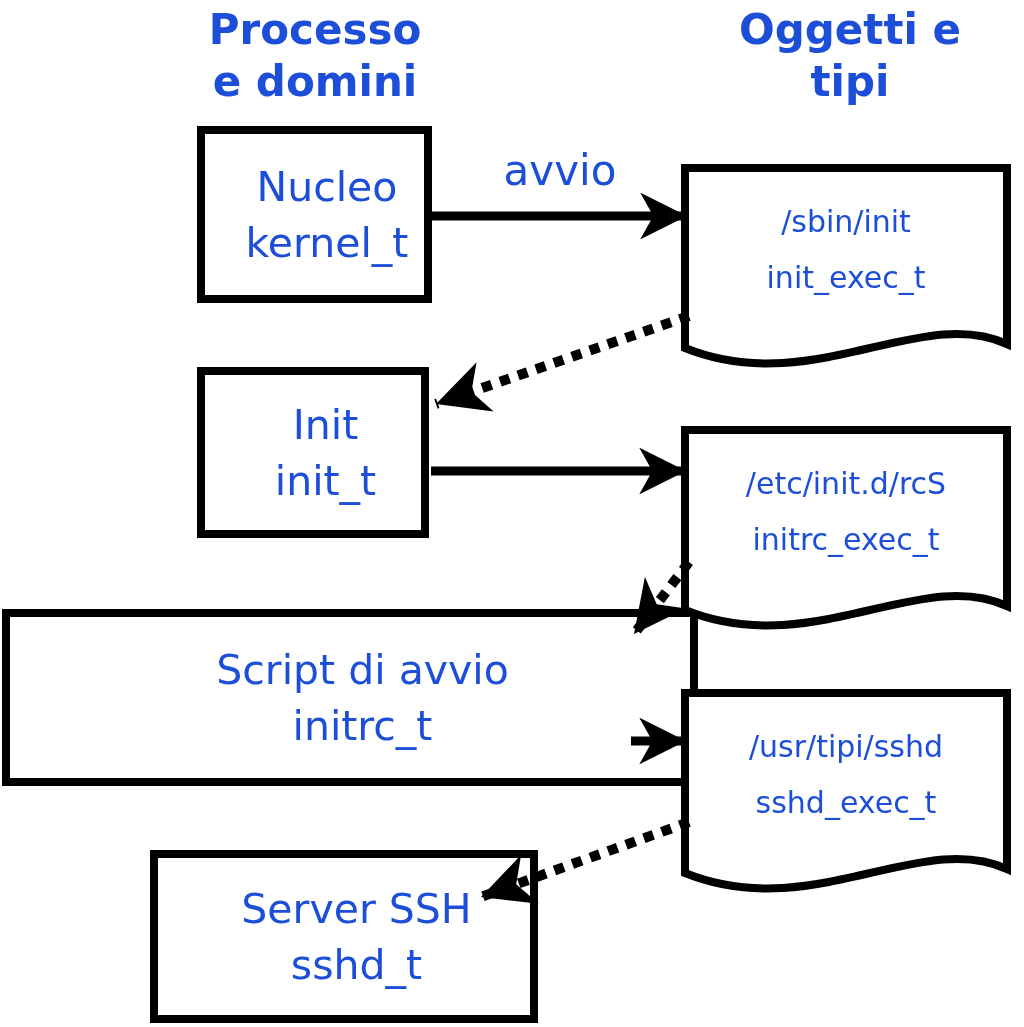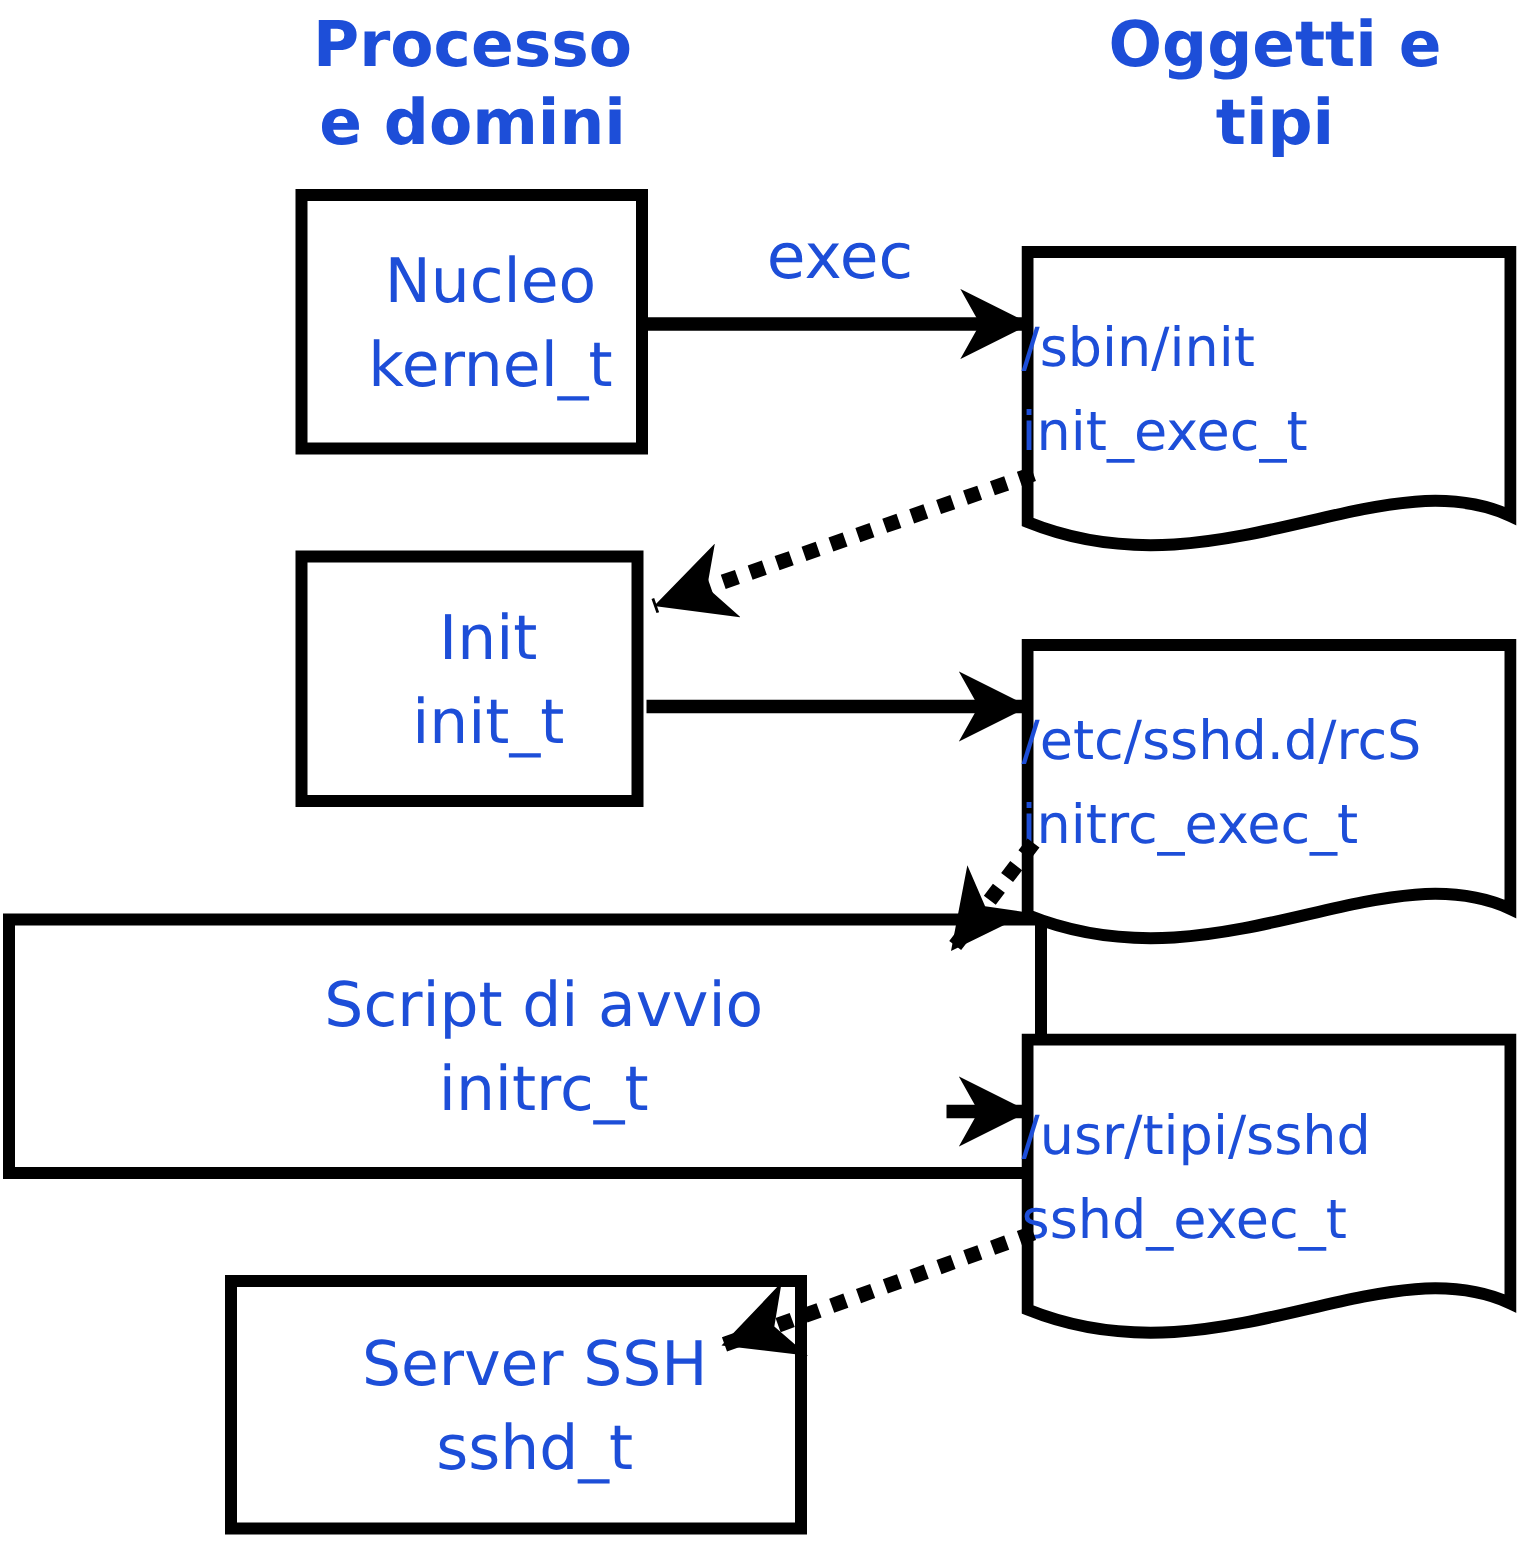--- a/index.html
+++ b/index.html
@@ -52,25 +52,24 @@
     position: absolute;
     width: 330px;
     height: 214px;
   }
   .doc svg { display: block; }
   .doc .lbl {
     position: absolute;
     left: 0;
     top: 30px;
     width: 100%;
-    font-size: 36px;
+    font-size: 30px;
     line-height: 56px;
-    text-align: left;
+    text-align: center;
     white-space: pre-line;
-    margin-top: 11px;
   }
   .doc-1 { left: 681px; top: 164px; }
   .doc-2 { left: 681px; top: 426px; }
   .doc-3 { left: 681px; top: 689px; }
 
   .exec-label {
     position: absolute;
     left: 495px;
     top: 146px;
     width: 130px;
@@ -117,33 +116,33 @@
       <path d="M4,4 H326 V180 C240,140 130,235 4,184 Z" fill="#ffffff" stroke="#000000" stroke-width="8" stroke-linejoin="miter"></path>
     </svg>
     <div class="lbl">/sbin/init
 init_exec_t</div>
   </div>
 
   <div class="doc doc-2">
     <svg width="330" height="214" viewBox="0 0 330 214">
       <path d="M4,4 H326 V180 C240,140 130,235 4,184 Z" fill="#ffffff" stroke="#000000" stroke-width="8" stroke-linejoin="miter"></path>
     </svg>
-    <div class="lbl">/etc/sshd.d/rcS
+    <div class="lbl">/etc/init.d/rcS
 initrc_exec_t</div>
   </div>
 
   <div class="doc doc-3">
     <svg width="330" height="214" viewBox="0 0 330 214">
       <path d="M4,4 H326 V180 C240,140 130,235 4,184 Z" fill="#ffffff" stroke="#000000" stroke-width="8" stroke-linejoin="miter"></path>
     </svg>
     <div class="lbl">/usr/tipi/sshd
 sshd_exec_t</div>
   </div>
 
-  <div class="exec-label">exec</div>
+  <div class="exec-label">avvio</div>
 
   <svg class="connectors" width="1024" height="1027" viewBox="0 0 1024 1027">
     <defs>
       <marker id="ah" viewBox="0 0 10 10" refX="10" refY="5" markerWidth="5.2" markerHeight="5.2" orient="auto">
         <path d="M0,0 L10,5 L0,10 L2.8,5 Z" fill="#000000"></path>
       </marker>
     </defs>
 
     <line x1="432" y1="216" x2="687" y2="216" stroke="#000000" stroke-width="9" marker-end="url(#ah)"></line>
     <line x1="431" y1="471" x2="686" y2="471" stroke="#000000" stroke-width="9" marker-end="url(#ah)"></line>

